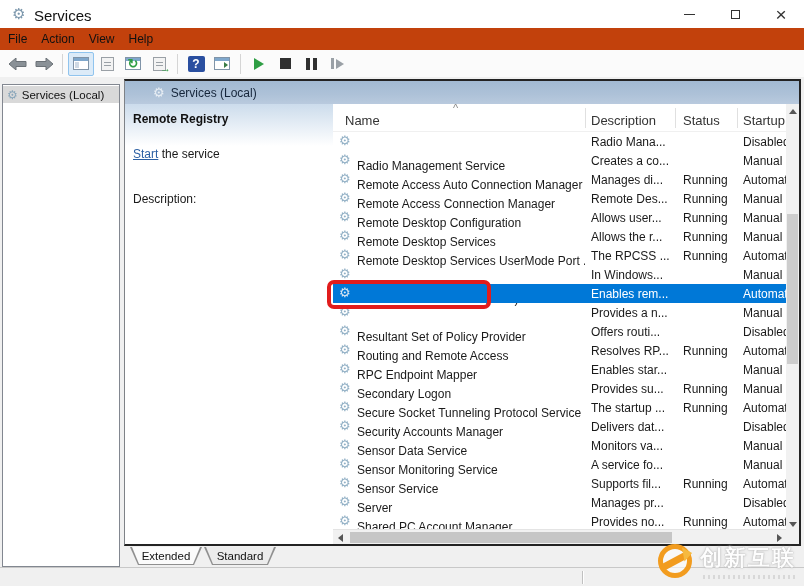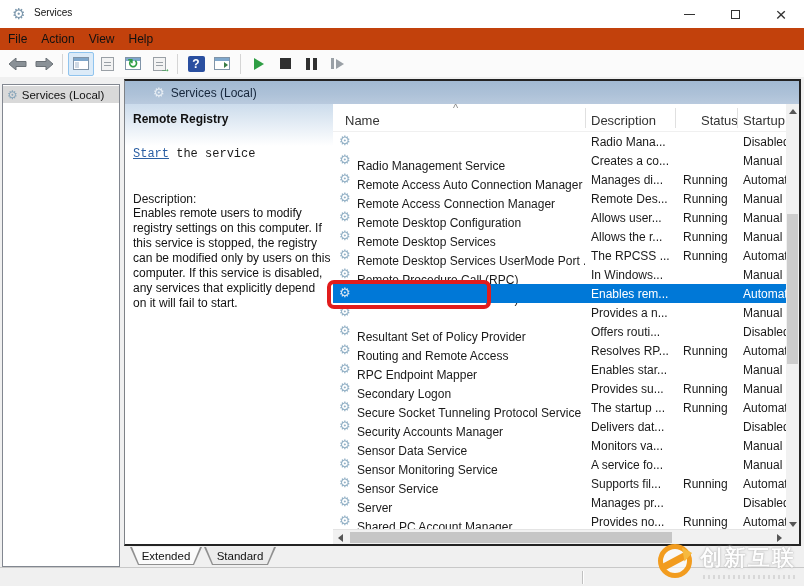--- a/index.html
+++ b/index.html
@@ -4,21 +4,21 @@
 <style>
   * { margin:0; padding:0; box-sizing:border-box; }
   html,body { width:804px; height:586px; }
   body { font-family:"Liberation Sans", sans-serif; font-size:12px; color:#1a1a1a; background:#fff; }
   .window { position:relative; width:804px; height:586px; background:#fff; overflow:hidden; }
 
   
   .titlebar { position:absolute; left:0; top:0; width:804px; height:28px; background:#fff; }
   .title-gear { position:absolute; left:12px; top:5px; font-size:15px; color:#7d98ad; }
   .title-gear::before { content:"⚙"; }
-  .title-text { position:absolute; left:34px; top:7px; font-size:10px; color:#111; }
+  .title-text { position:absolute; left:34px; top:7px; font-size:15px; color:#111; }
   .win-btn { position:absolute; top:0; width:46px; height:28px; display:flex; align-items:center; justify-content:center; }
   .btn-min { right:92px; } .btn-max { right:46px; } .btn-close { right:0; }
   .glyph-min { width:11px; height:1px; background:#333; }
   .glyph-max { width:9px; height:9px; border:1px solid #333; }
   .glyph-close { font-size:15px; color:#333; line-height:1; font-weight:400; }
   .glyph-close::before { content:"×"; font-size:19px; }
 
   
   .menubar { position:absolute; left:0; top:28px; width:804px; height:22px; background:#c2410c; display:flex; align-items:center; padding-left:8px; }
   .menu-item { padding:3px 9px 3px 0; margin-right:5px; color:#111; }
@@ -66,21 +66,21 @@
   .blue-header { position:absolute; left:0; top:0; right:0; height:23px; background:linear-gradient(180deg,#a2bad3 0%,#aec2d8 60%,#b9cade 100%); display:flex; align-items:center; }
   .hdr-gear { font-size:13px; color:#e8eef4; margin:0 6px 0 28px; }
   .hdr-gear::before { content:"⚙"; }
   .hdr-title { color:#15253a; font-size:12px; }
 
   .content { position:absolute; left:0; top:23px; right:0; bottom:0; background:linear-gradient(180deg,#ccdcec 0px,#ffffff 42px); }
 
   
   .desc-pane { position:absolute; left:8px; top:0; width:198px; padding-top:8px; }
   .svc-title { font-weight:bold; font-size:12px; color:#111; }
-  .start-line { margin-top:21px; font-size:12px;font-family:Liberation Mono, monospace; }
+  .start-line { margin-top:21px; font-size:12px; }
   .link { color:#2b5fa3; text-decoration:underline; cursor:pointer; }
   .desc-label { margin-top:31px; }
   .desc-text { margin-top:0; line-height:15px; color:#111; }
 
   
   .list-panel { position:absolute; left:208px; top:0; width:466px; height:440px; background:#fff; border-top-left-radius:10px; }
   .list-header { position:absolute; left:0; top:0; width:453px; height:28px; background:#fff; border-bottom:1px solid #f0f0f0; }
   .col-h { position:absolute; top:9px; font-size:13px; color:#333; white-space:nowrap; }
   .col-divider { position:absolute; top:4px; width:1px; height:20px; background:#e0e0e0; }
   .sort-chevron { position:absolute; left:120px; top:-2px; font-size:11px; color:#888; }
@@ -238,29 +238,28 @@
     </div>
 
     <div class="content">
 
       <div class="desc-pane">
         <div class="svc-title">Remote Registry</div>
         <div class="start-line">
           <span class="link">Start</span><span> the service</span>
         </div>
         <div class="desc-label">Description:</div>
-        <div class="desc-text">Enables remote users to modify registry settings on this computer. If this service is stopped, the registry can be modified only by users on this computer. If this service is disabled, any services that explicitly depend on it will fail to start.</div>
       </div>
 
       <div class="list-panel">
         <div class="list-header">
           <span class="sort-chevron">^</span>
           <span class="col-h" style="left:12px">Name</span>
           <span class="col-h" style="left:258px">Description</span>
-          <span class="col-h" style="left:368px">Status</span>
+          <span class="col-h" style="left:350px">Status</span>
           <span class="col-h" style="left:410px">Startup</span>
           <span class="col-divider" style="left:252px"></span>
           <span class="col-divider" style="left:342px"></span>
           <span class="col-divider" style="left:404px"></span>
         </div>
 
         <div class="rows">
 
             <div class="row">
               <span class="gear"></span>
@@ -305,21 +304,20 @@
             <div class="row">
               <span class="gear"></span>
               <span class="cell c-name">Remote Desktop Services UserMode Port ...</span>
               <span class="cell c-desc">Allows the r...</span>
               <span class="cell c-status">Running</span>
               <span class="cell c-startup">Manual</span>
             </div>
 
             <div class="row">
               <span class="gear"></span>
-              <span class="cell c-name">Remote Procedure Call (RPC)</span>
               <span class="cell c-desc">The RPCSS ...</span>
               <span class="cell c-status">Running</span>
               <span class="cell c-startup">Automatic</span>
             </div>
 
             <div class="row">
               <span class="gear"></span>
               <span class="cell c-name">Remote Procedure Call (RPC) Locator</span>
               <span class="cell c-desc">In Windows...</span>
               <span class="cell c-status"></span>

